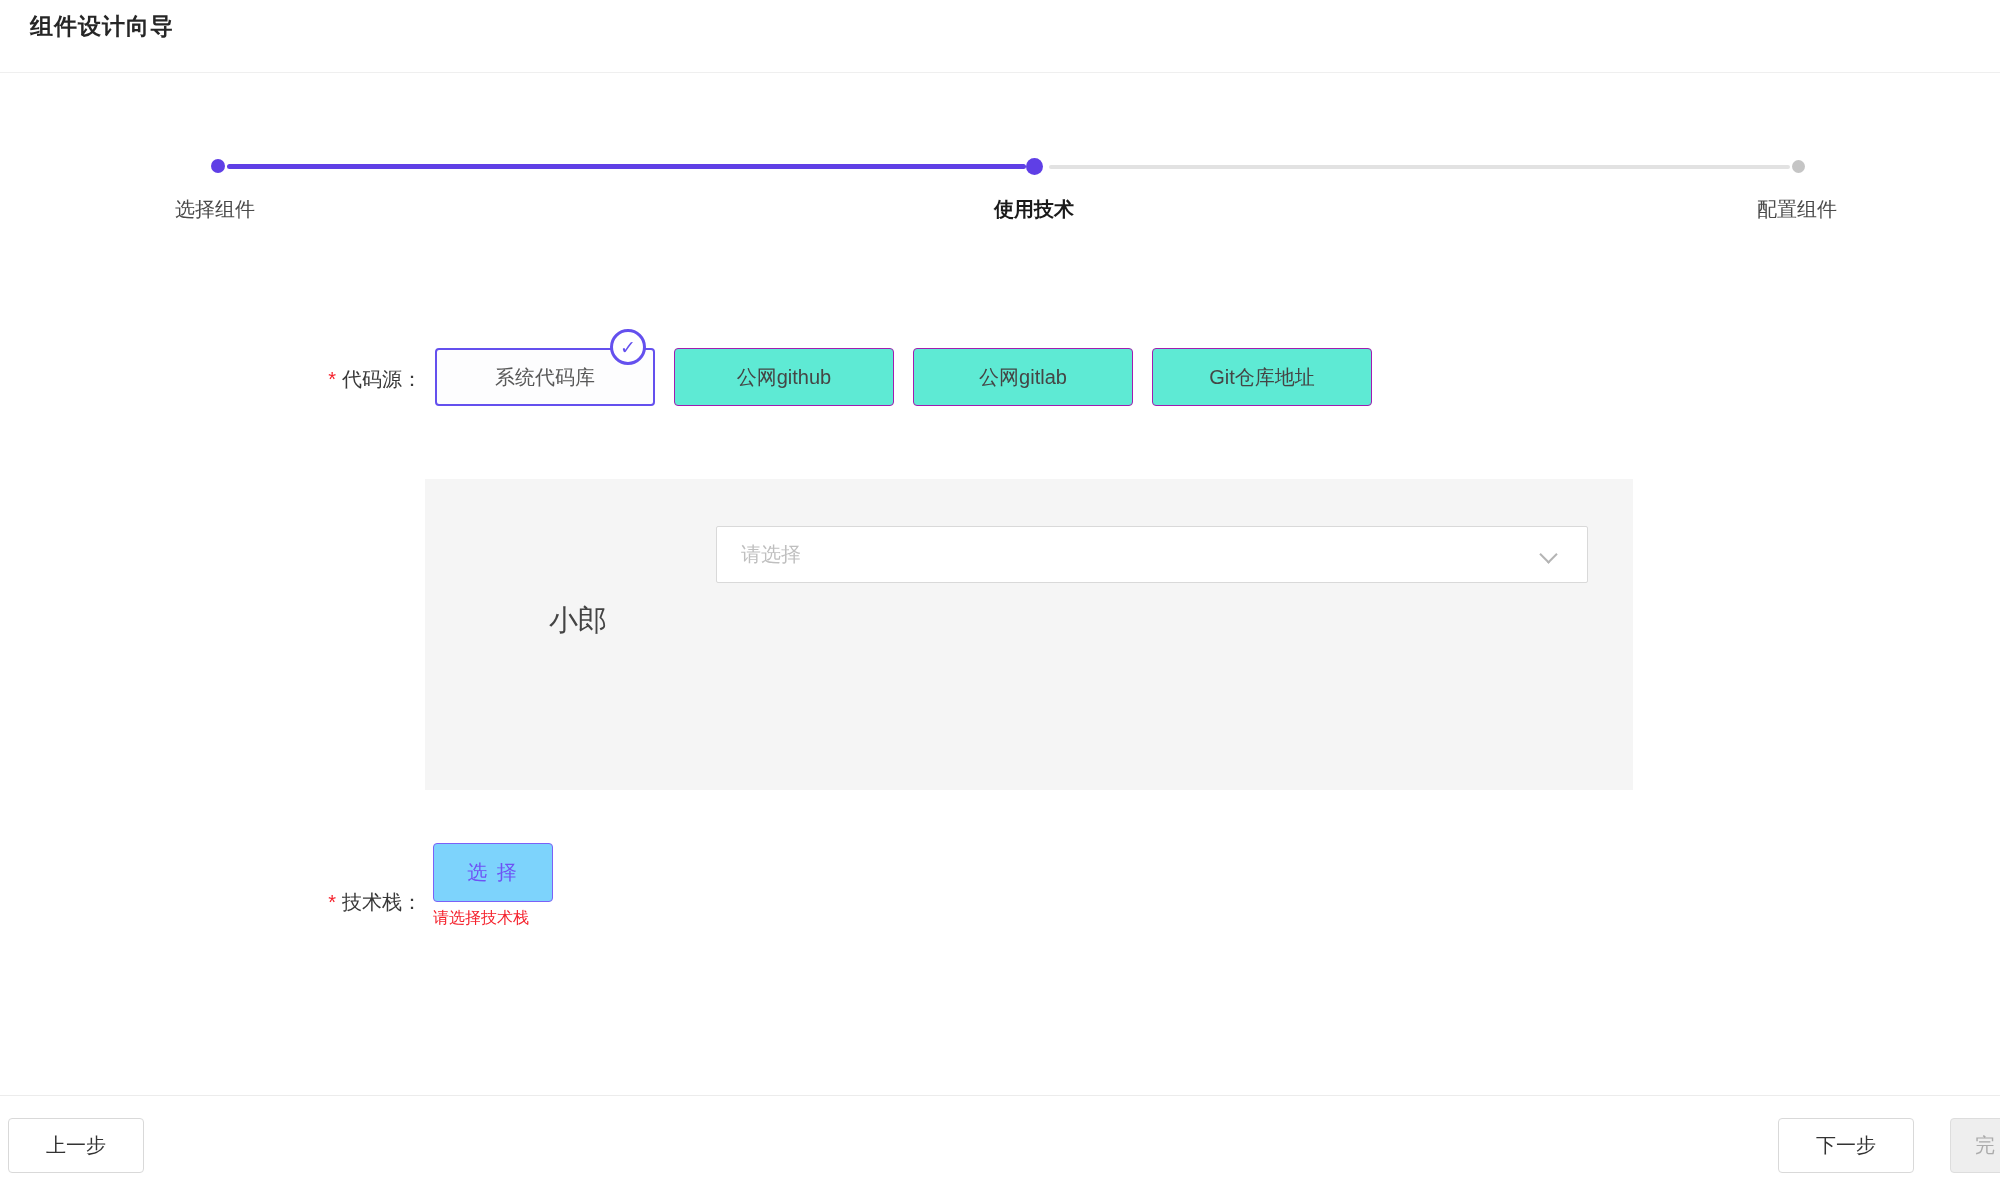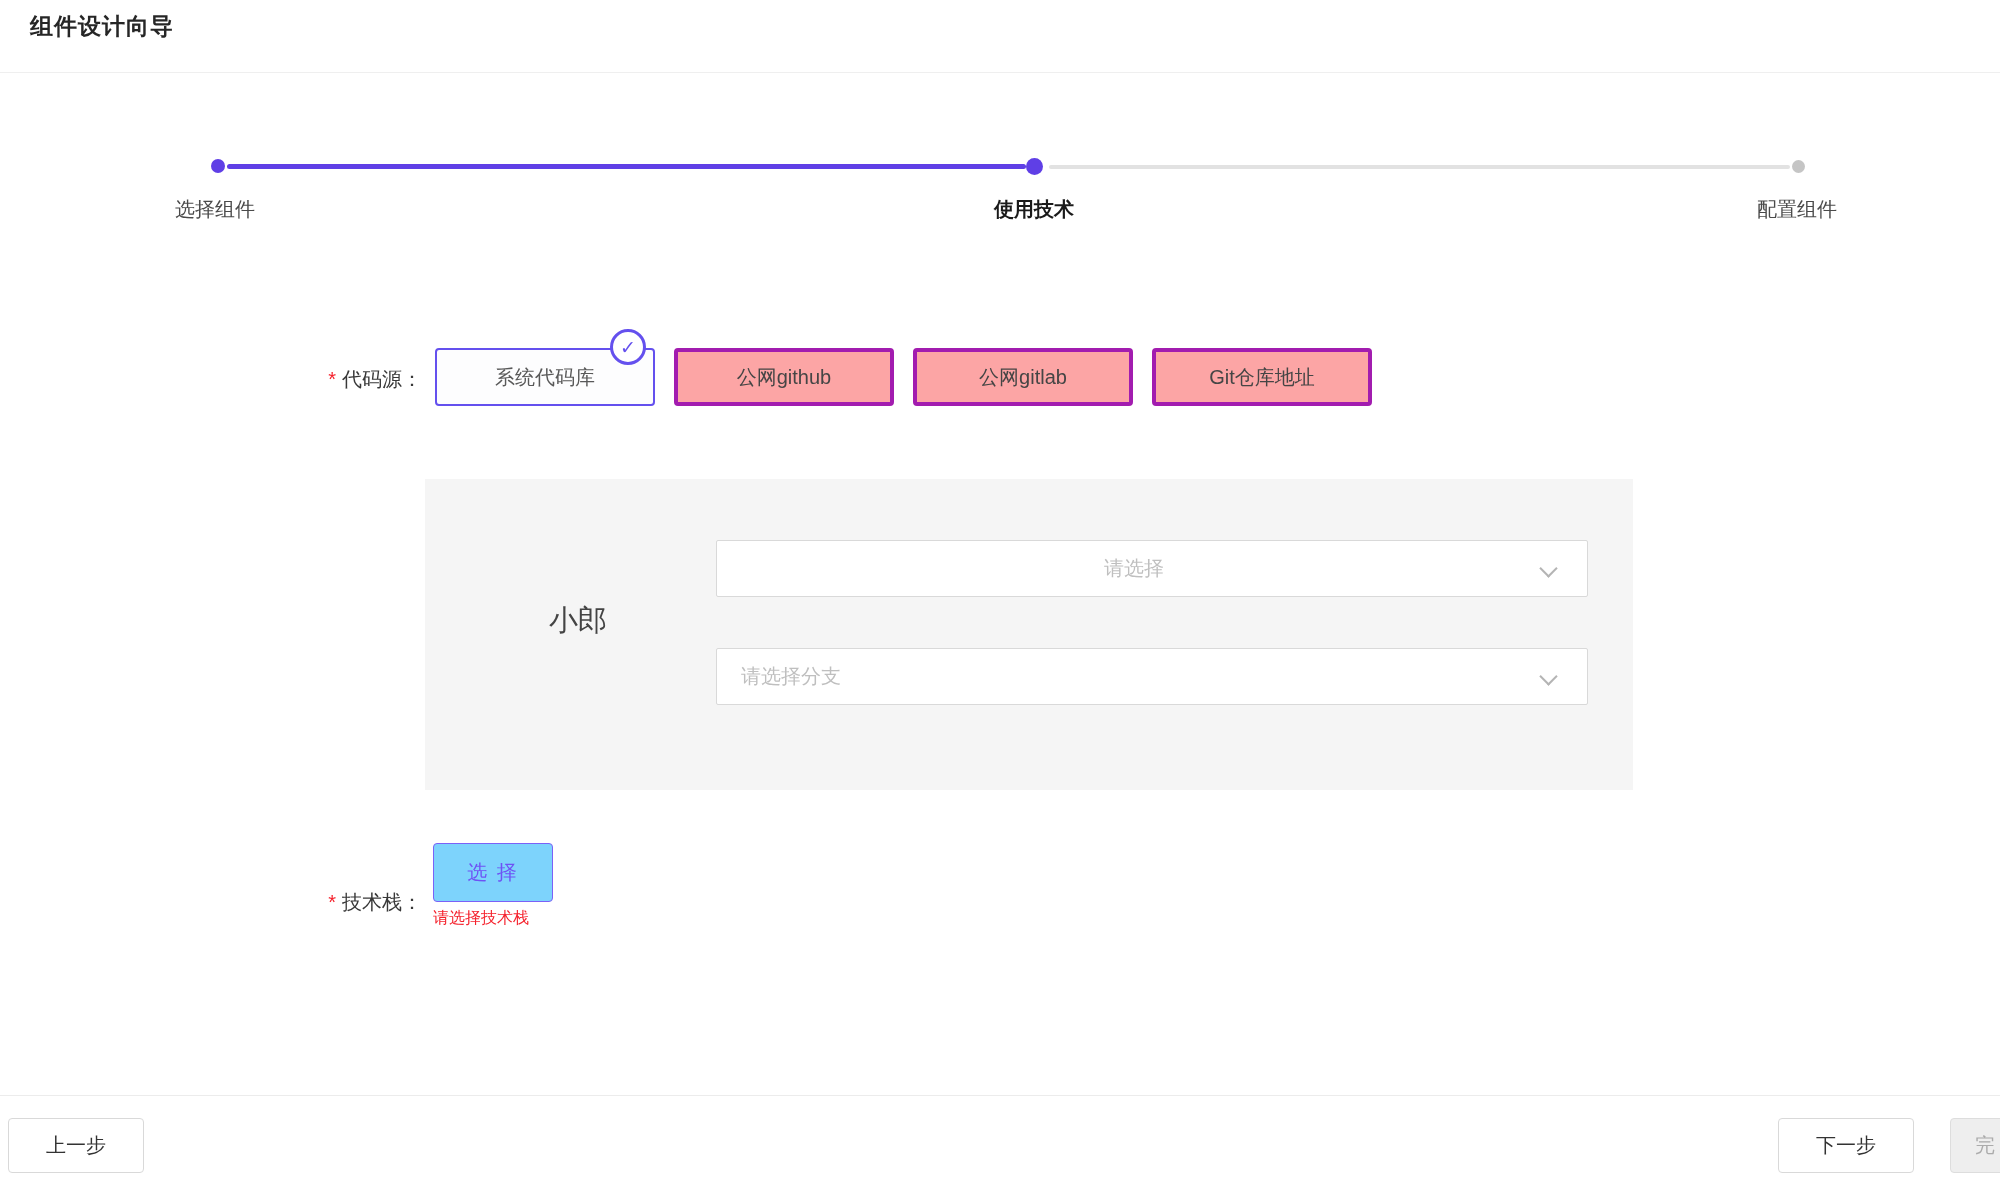--- a/index.html
+++ b/index.html
@@ -37,21 +37,21 @@
   .req-star { color: #f5222d; margin-right: 6px; font-size: 20px; }
   .label-code-source { left: 240px; top: 366px; width: 182px; }
   .label-tech-stack { left: 240px; top: 889px; width: 182px; }
 
   
   .cards-row { left: 435px; top: 348px; display: flex; gap: 19px; }
   .src-card {
     width: 220px; height: 58px;
     display: flex; align-items: center; justify-content: center;
     font-size: 20px; color: #454545;
-    background: #fca5a5; border: 4px solid #a21caf; border-radius: 4px;
+    background: #5eead4; border: 1px solid #a21caf; border-radius: 4px;
     cursor: pointer; position: relative;
   }
   .src-card.selected {
     border: 2px solid #6450ee; background: #fdfdfe; color: #595959;
   }
   .check-badge {
     position: absolute; left: 173px; top: -21px;
     width: 36px; height: 36px; border-radius: 50%;
     background: #ffffff; border: 3px solid #6450ee;
     display: flex; align-items: center; justify-content: center;
@@ -60,21 +60,21 @@
 
   
   .repo-panel { left: 425px; top: 479px; width: 1208px; height: 311px; background: #f5f5f5; }
   .repo-owner { left: 124px; top: 122px; font-size: 29px; color: #444; }
   .select-box {
     left: 291px; width: 872px; height: 57px;
     background: #fff; border: 1px solid #d9d9d9; border-radius: 2px;
     display: flex; align-items: center;
     padding: 0 60px 0 24px; cursor: pointer;
   }
-  .select-repo { top: 61px; justify-content: center; }
+  .select-repo { top: 47px; }
   .select-branch { top: 169px; }
   .select-placeholder { font-size: 20px; color: #bfbfbf; }
   .chevron {
     position: absolute; right: 32px; top: 21px;
     width: 13px; height: 13px;
     border-right: 2px solid #b4b4b4; border-bottom: 2px solid #b4b4b4;
     transform: rotate(45deg);
   }
 
   
@@ -140,24 +140,20 @@
     <span>Git仓库地址</span>
   </div>
 </div>
 
 <div class="abs repo-panel">
   <div class="abs repo-owner">小郎</div>
   <div class="abs select-box select-repo">
     <span class="select-placeholder">请选择</span>
     <span class="chevron"></span>
   </div>
-  <div class="abs select-box select-branch">
-    <span class="select-placeholder">请选择分支</span>
-    <span class="chevron"></span>
-  </div>
 </div>
 
 <div class="abs form-label label-tech-stack">
   <span class="req-star">*</span><span>技术栈：</span>
 </div>
 <div class="abs tech-select-btn">选 择</div>
 <div class="abs error-text">请选择技术栈</div>
 
 <div class="abs footer-divider"></div>
 <div class="abs footer-btn btn-prev">上一步</div>

